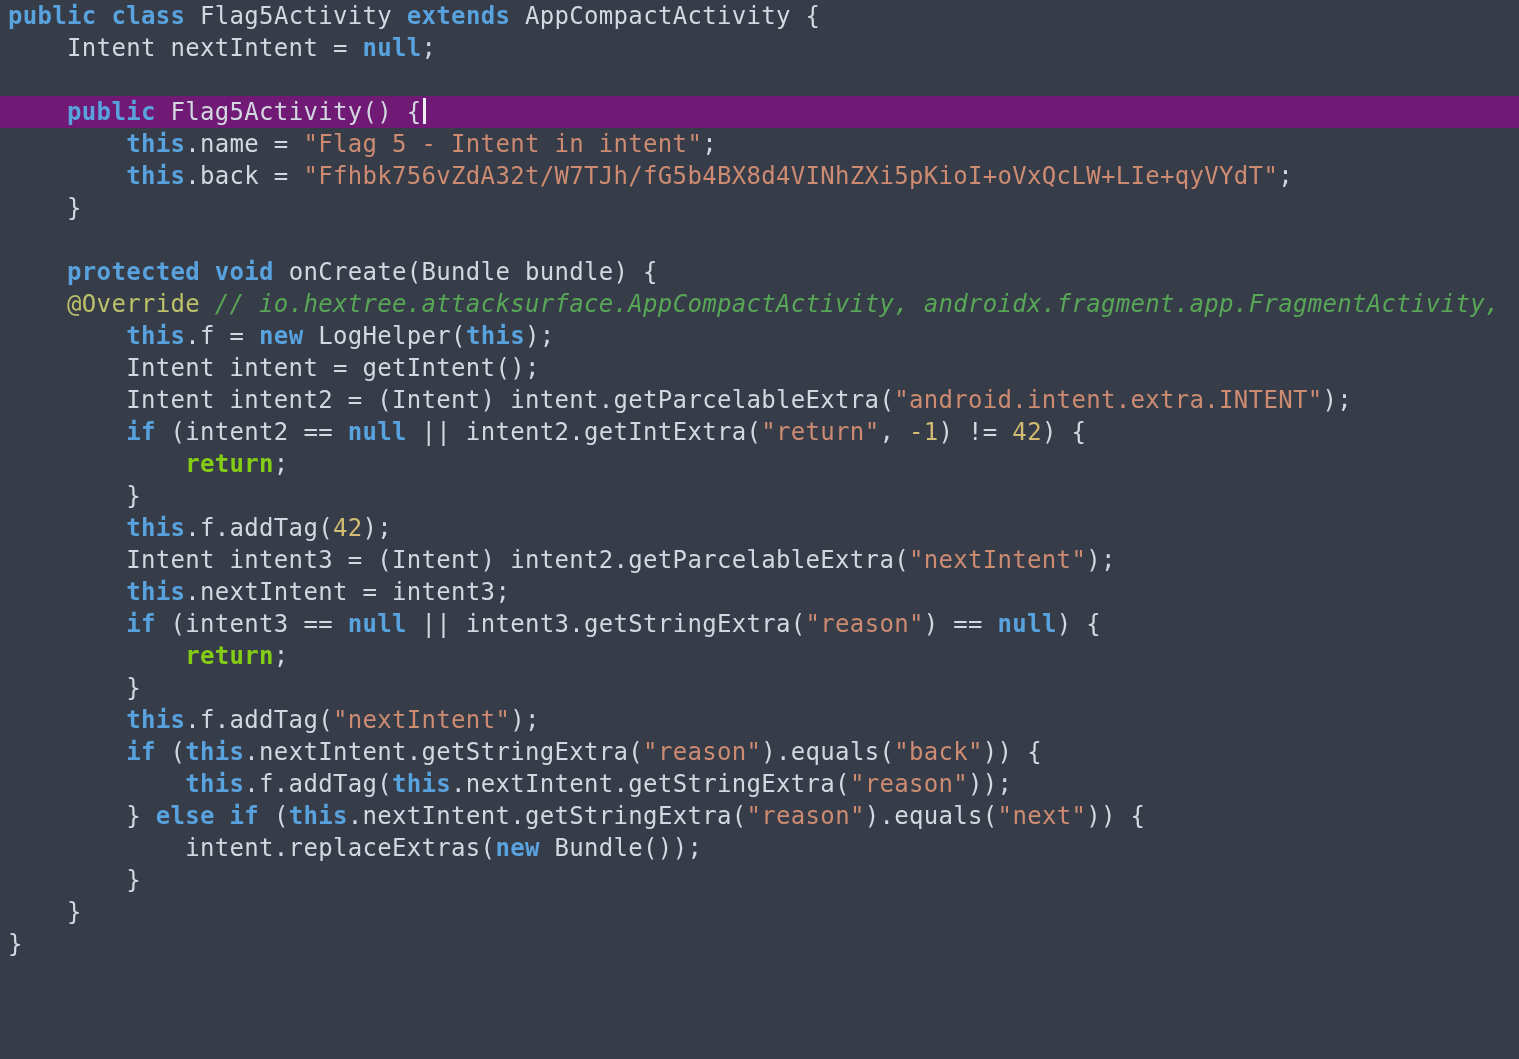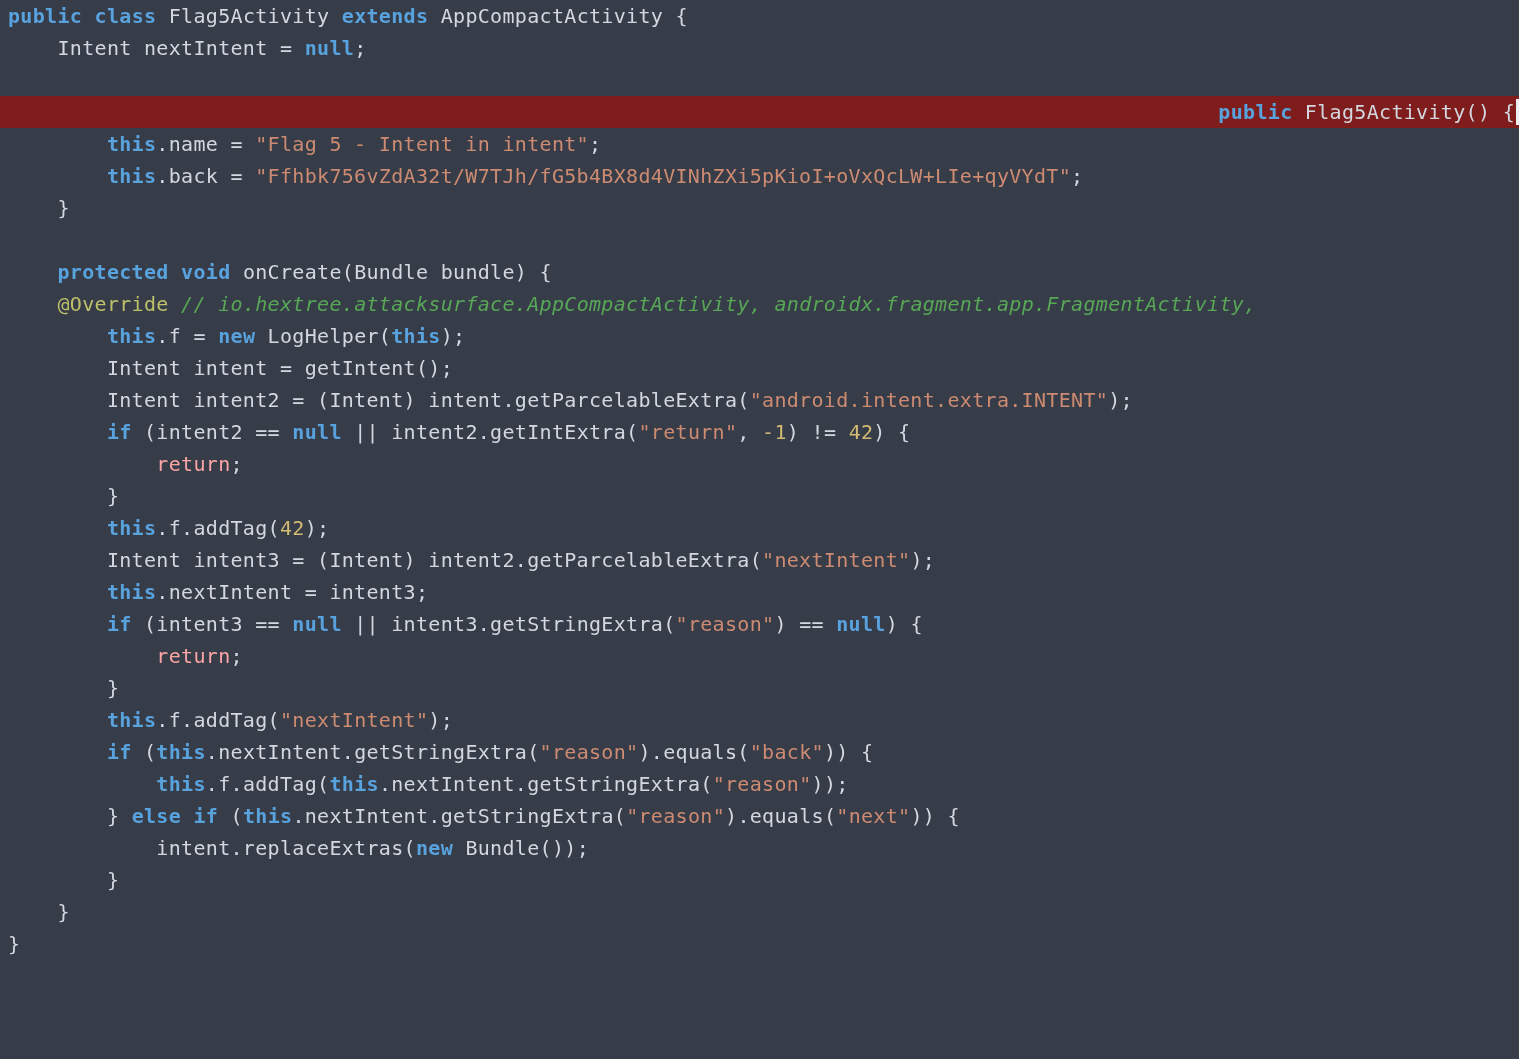--- a/index.html
+++ b/index.html
@@ -9,41 +9,40 @@
     height: 1059px;
     overflow: hidden;
     background: #373c49;
   }
   .editor {
     position: relative;
     width: 1519px;
     height: 1059px;
     overflow: hidden;
     font-family: "DejaVu Sans Mono", "Liberation Mono", monospace;
-    font-size: 20px;
+    font-size: 24px;
     line-height: 32px;
     letter-spacing: 0.32px;
     color: #d3d8e0;
   }
   .line {
     white-space: pre;
     height: 32px;
     padding-left: 8px;
   }
   .line.current-line {
-    background: #7f1d1d;
-    text-align: right;
+    background: #701a75;
   }
   .tok-p { color: #d3d8e0; }
   .tok-k { color: #58a2de; font-weight: bold; }
   .tok-s { color: #cd8b72; }
   .tok-n { color: #d2bb72; }
   .tok-c { color: #57a757; font-style: italic; }
   .tok-a { color: #bdc169; }
-  .tok-r { color: #fca5a5; font-weight: normal; }
+  .tok-r { color: #84cc16; font-weight: bold; }
   .caret {
     display: inline-block;
     width: 3px;
     height: 26px;
     background: #edf0f3;
     vertical-align: middle;
     margin-left: 1px;
     margin-top: -4px;
   }
 </style>

